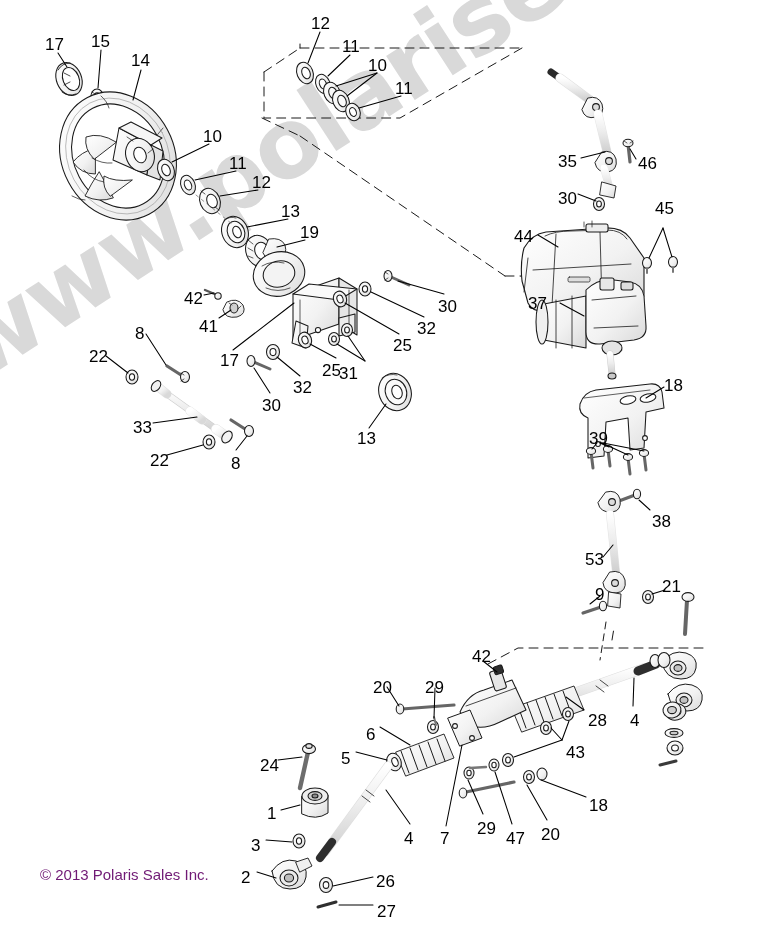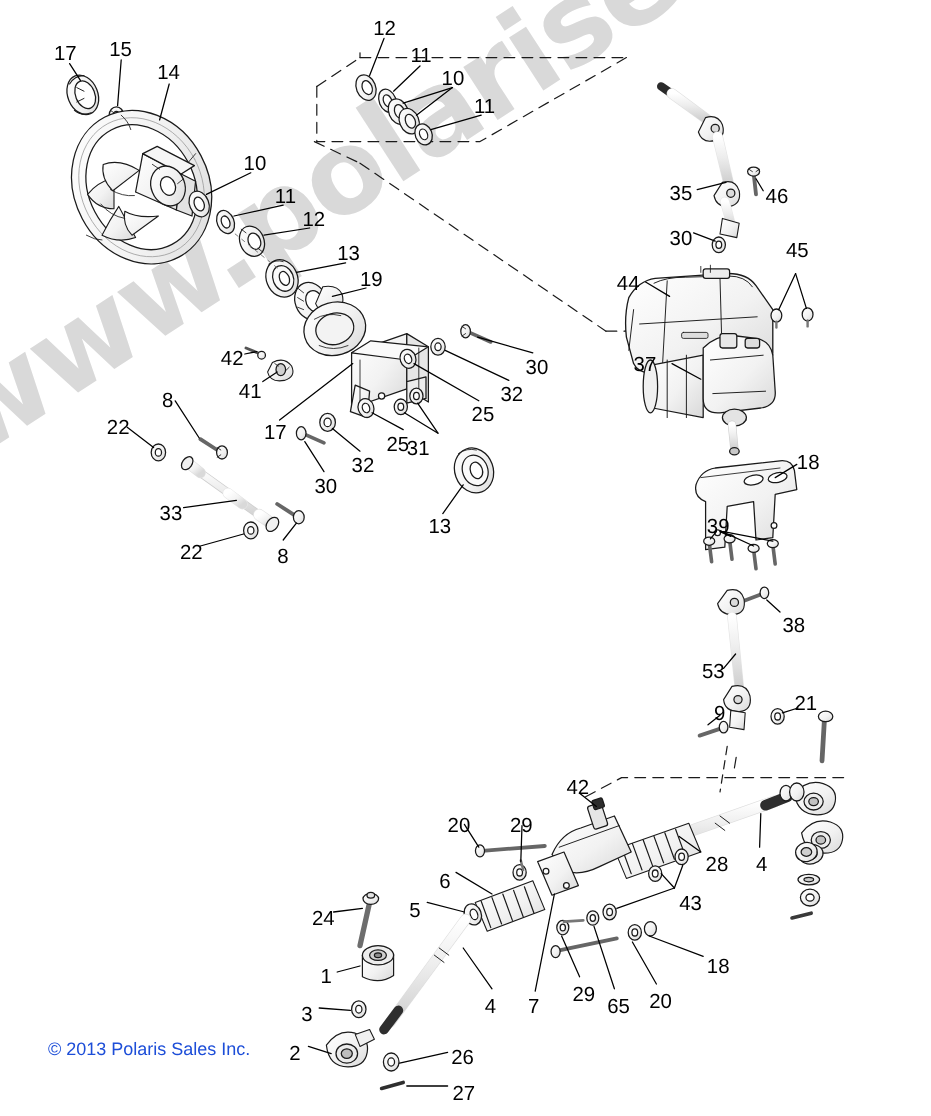--- a/index.html
+++ b/index.html
@@ -18,21 +18,21 @@
 
   
   #art{position:absolute;left:0;top:0;width:776px;height:930px;z-index:2;}
 
   
   .lbl{position:absolute;z-index:4;font-family:"Liberation Sans",sans-serif;
        font-size:17px;color:#000;line-height:1;white-space:nowrap;}
 
   
   #copyright{position:absolute;left:40px;top:866px;z-index:5;
-             font-family:"Liberation Sans",sans-serif;font-size:15px;color:#1d4ed8;}
+             font-family:"Liberation Sans",sans-serif;font-size:15px;color:#701a75;}
 </style>
 </head>
 <body>
 
 <div id="sheet">
 
   <div id="watermark">www.polarisersatzteile.de</div>
 
   <svg id="art" viewBox="0 0 776 930" xmlns="http://www.w3.org/2000/svg">
     <defs>
@@ -629,21 +629,21 @@
   <span class="lbl" style="left:588px;top:712px">28</span>
   <span class="lbl" style="left:630px;top:712px">4</span>
   <span class="lbl" style="left:366px;top:726px">6</span>
   <span class="lbl" style="left:566px;top:744px">43</span>
   <span class="lbl" style="left:341px;top:750px">5</span>
   <span class="lbl" style="left:260px;top:757px">24</span>
   <span class="lbl" style="left:589px;top:797px">18</span>
   <span class="lbl" style="left:267px;top:805px">1</span>
   <span class="lbl" style="left:440px;top:830px">7</span>
   <span class="lbl" style="left:477px;top:820px">29</span>
-  <span class="lbl" style="left:506px;top:830px">65</span>
+  <span class="lbl" style="left:506px;top:830px">47</span>
   <span class="lbl" style="left:541px;top:826px">20</span>
   <span class="lbl" style="left:404px;top:830px">4</span>
   <span class="lbl" style="left:251px;top:837px">3</span>
   <span class="lbl" style="left:241px;top:869px">2</span>
   <span class="lbl" style="left:376px;top:873px">26</span>
   <span class="lbl" style="left:377px;top:903px">27</span>
 
   <div id="copyright">© 2013 Polaris Sales Inc.</div>
 
 </div>

